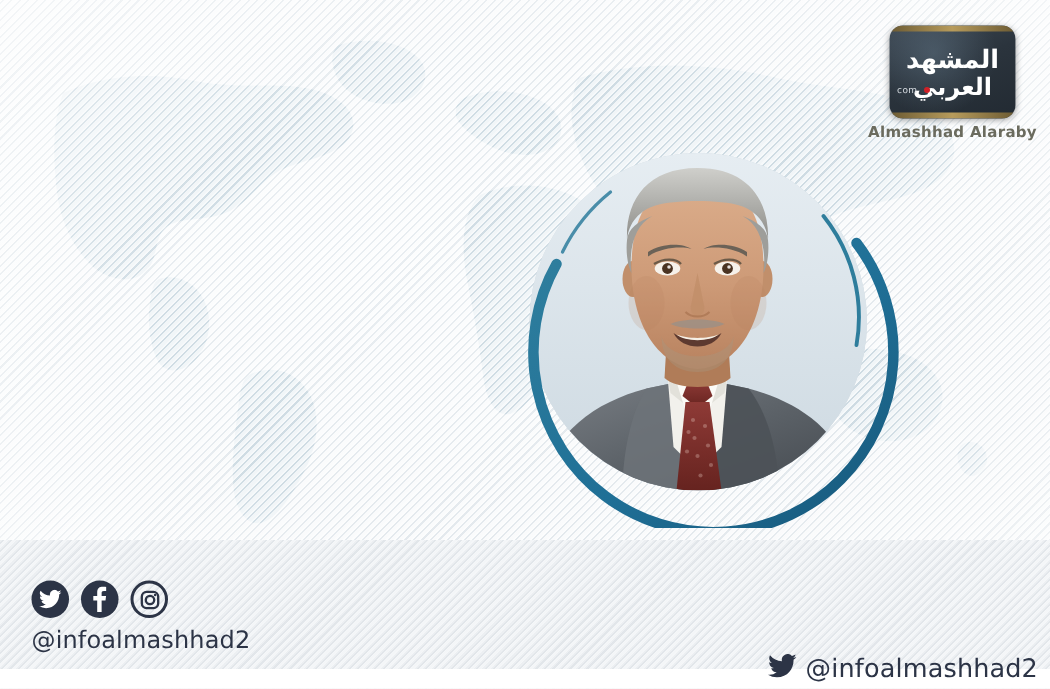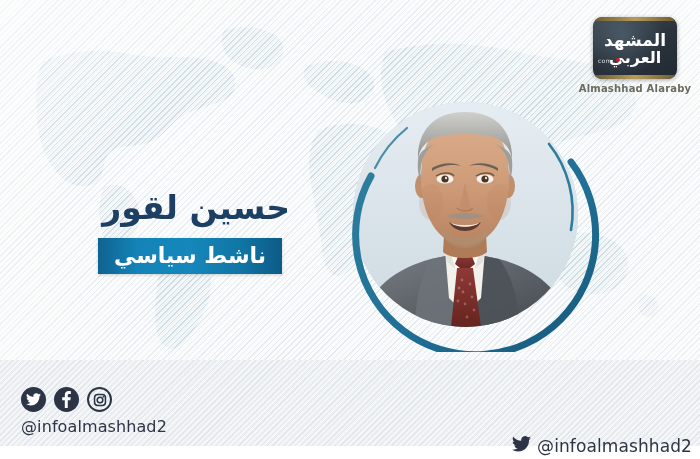--- a/index.html
+++ b/index.html
@@ -371,25 +371,21 @@
       </defs>
 
       <path d="M 36,96 A 120,120 0 1 0 236,82" fill="none" stroke="url(#ringA)" stroke-width="7" stroke-linecap="round"></path>
 
       <path d="M 214,64 A 108,108 0 0 1 236,150" fill="none" stroke="#2e7d9c" stroke-width="2.6" stroke-linecap="round"></path>
 
       <path d="M 40,88 A 118,118 0 0 1 72,48" fill="none" stroke="#2e7d9c" stroke-width="2.2" stroke-linecap="round" opacity=".85"></path>
     </svg>
   </div>
 
-  <div class="name-text">حسين لقور</div>
-
-  <div class="role-badge">
-    <span class="role-text">ناشط سياسي</span>
-  </div>
+
 
   <div class="bottom-bar"></div>
   <div class="bottom-strip"></div>
 
   <div class="social-icons">
     <div class="sicon">
       <svg width="15" height="13" viewBox="0 0 24 20">
         <path fill="#ffffff" d="M24 2.4a9.6 9.6 0 0 1-2.8.8A4.9 4.9 0 0 0 23.3.4a9.7 9.7 0 0 1-3.1 1.2A4.9 4.9 0 0 0 11.8 6 13.9 13.9 0 0 1 1.7.9a4.9 4.9 0 0 0 1.5 6.5A4.8 4.8 0 0 1 1 6.8v.1a4.9 4.9 0 0 0 3.9 4.8 4.9 4.9 0 0 1-2.2.1 4.9 4.9 0 0 0 4.6 3.4A9.9 9.9 0 0 1 0 17.3a13.9 13.9 0 0 0 7.5 2.2c9.1 0 14-7.5 14-14v-.7A10 10 0 0 0 24 2.4z"></path>
       </svg>
     </div>

